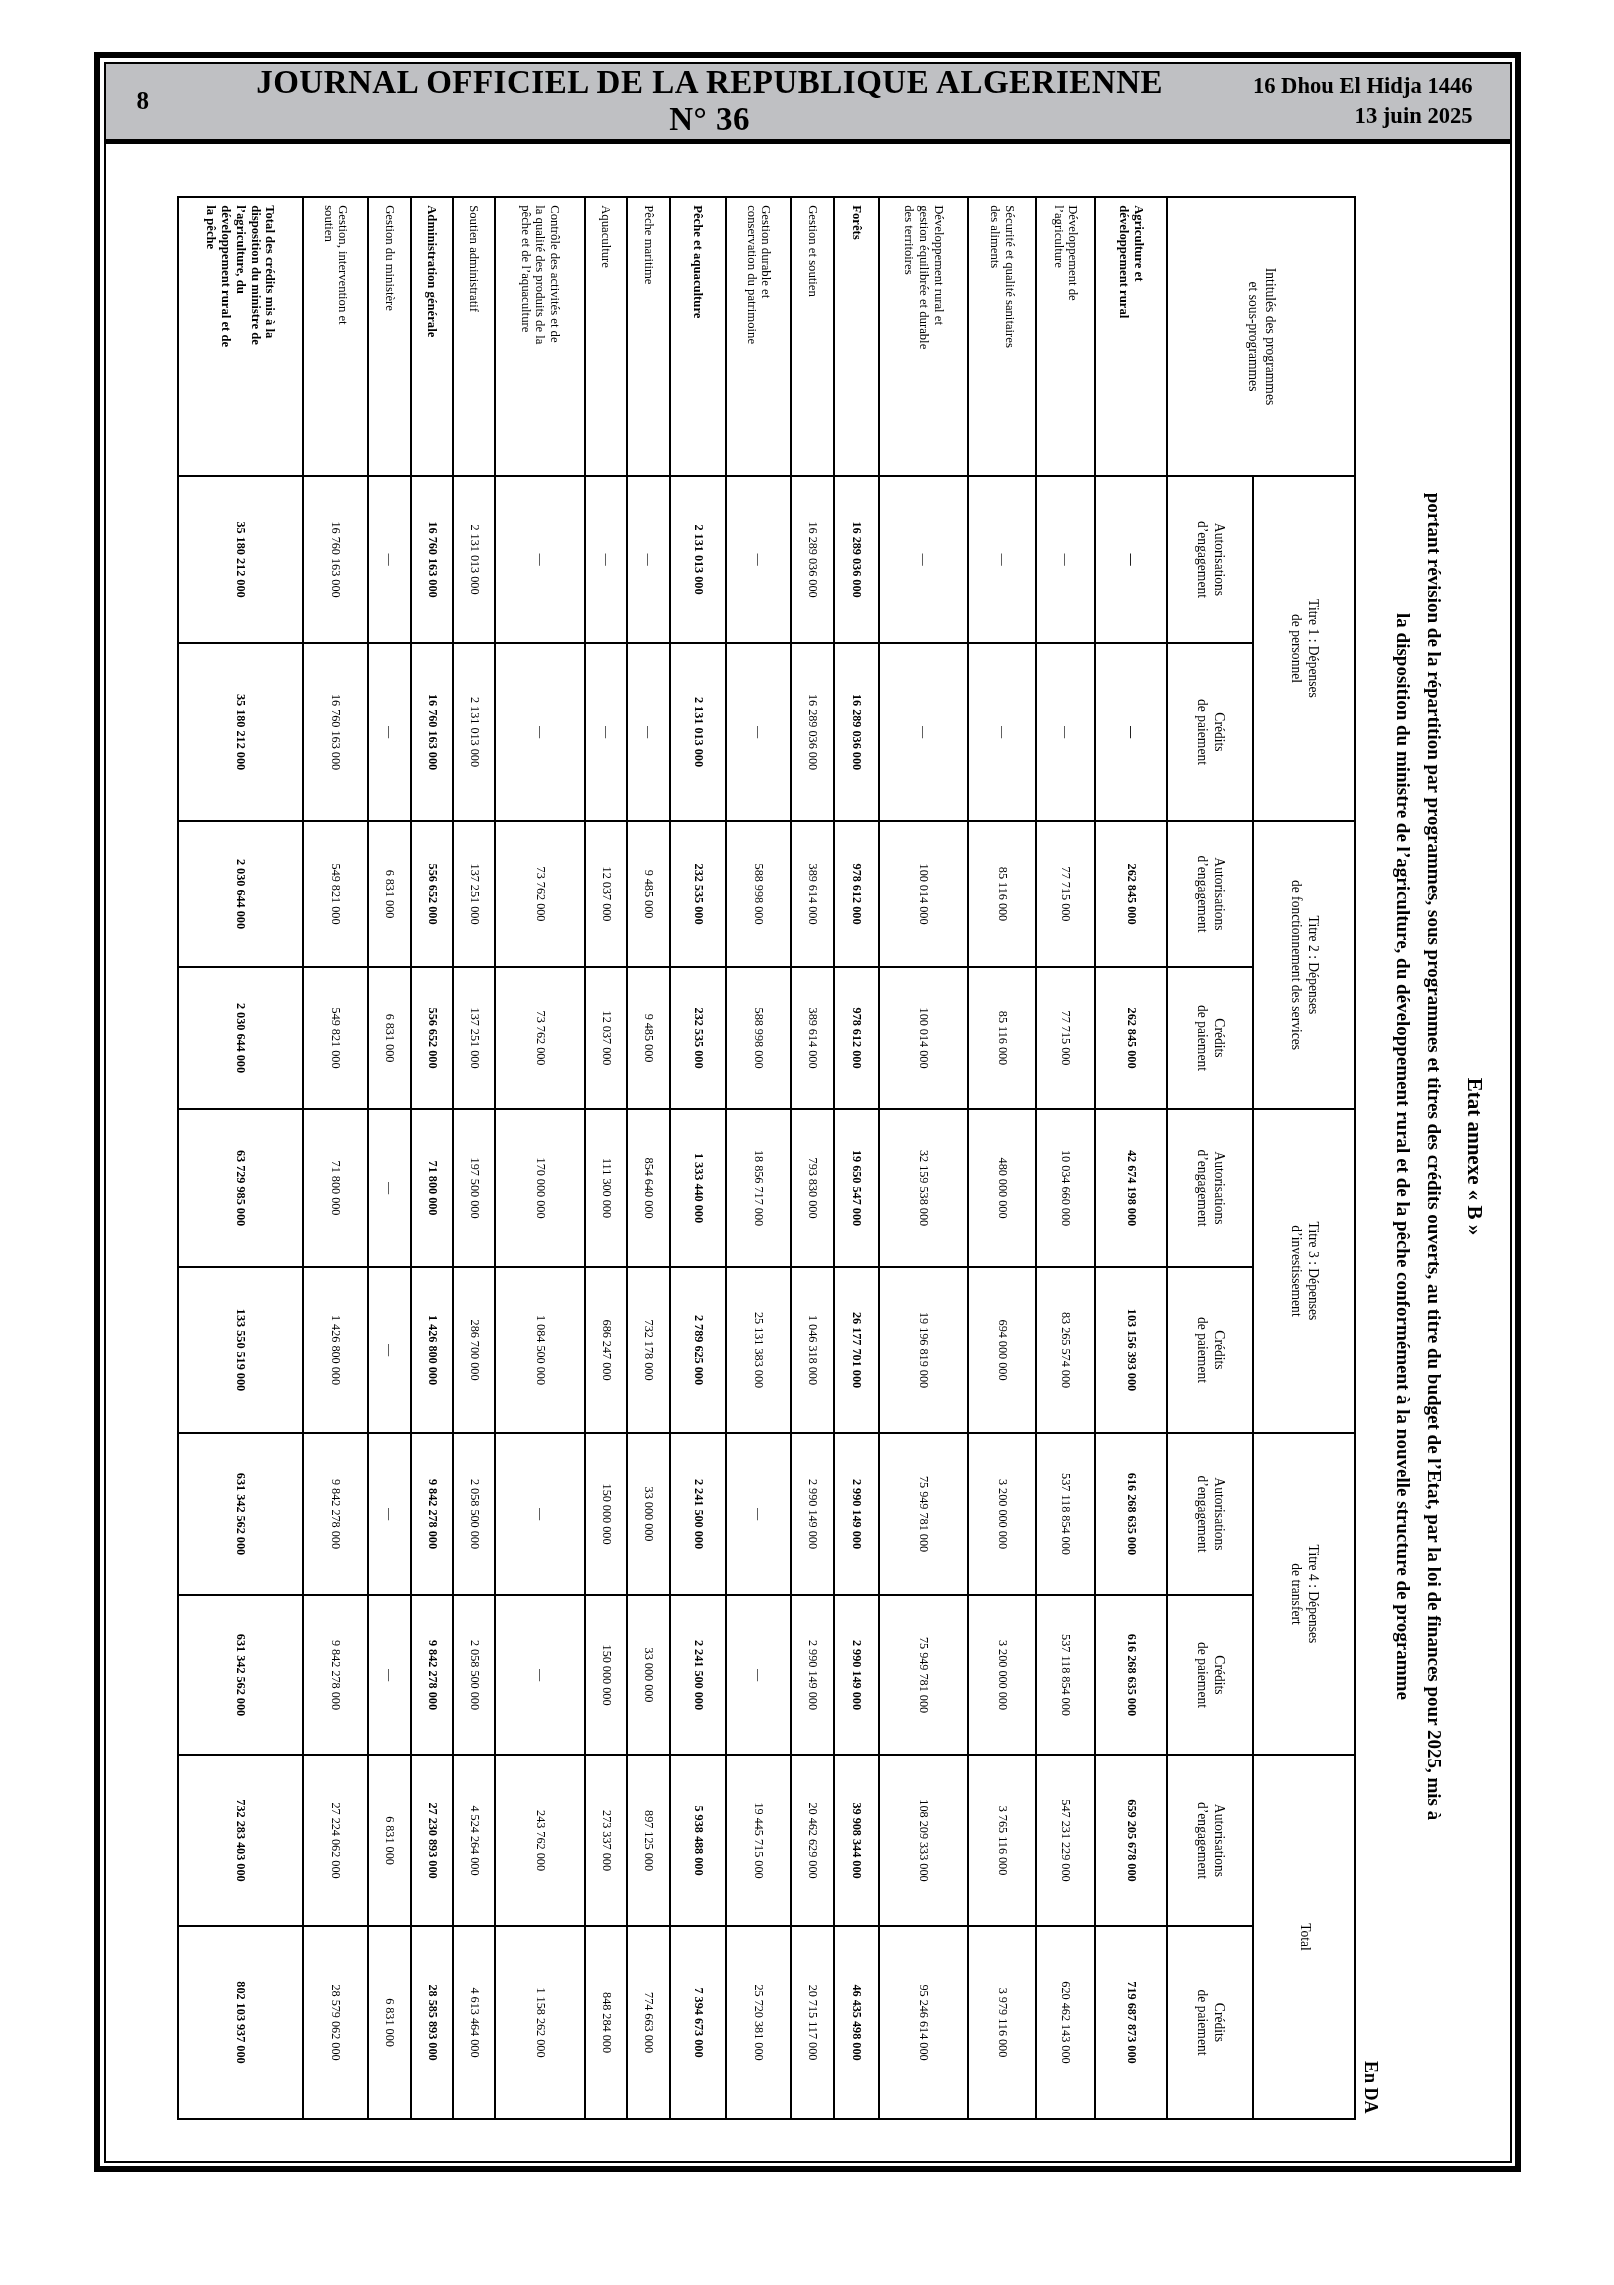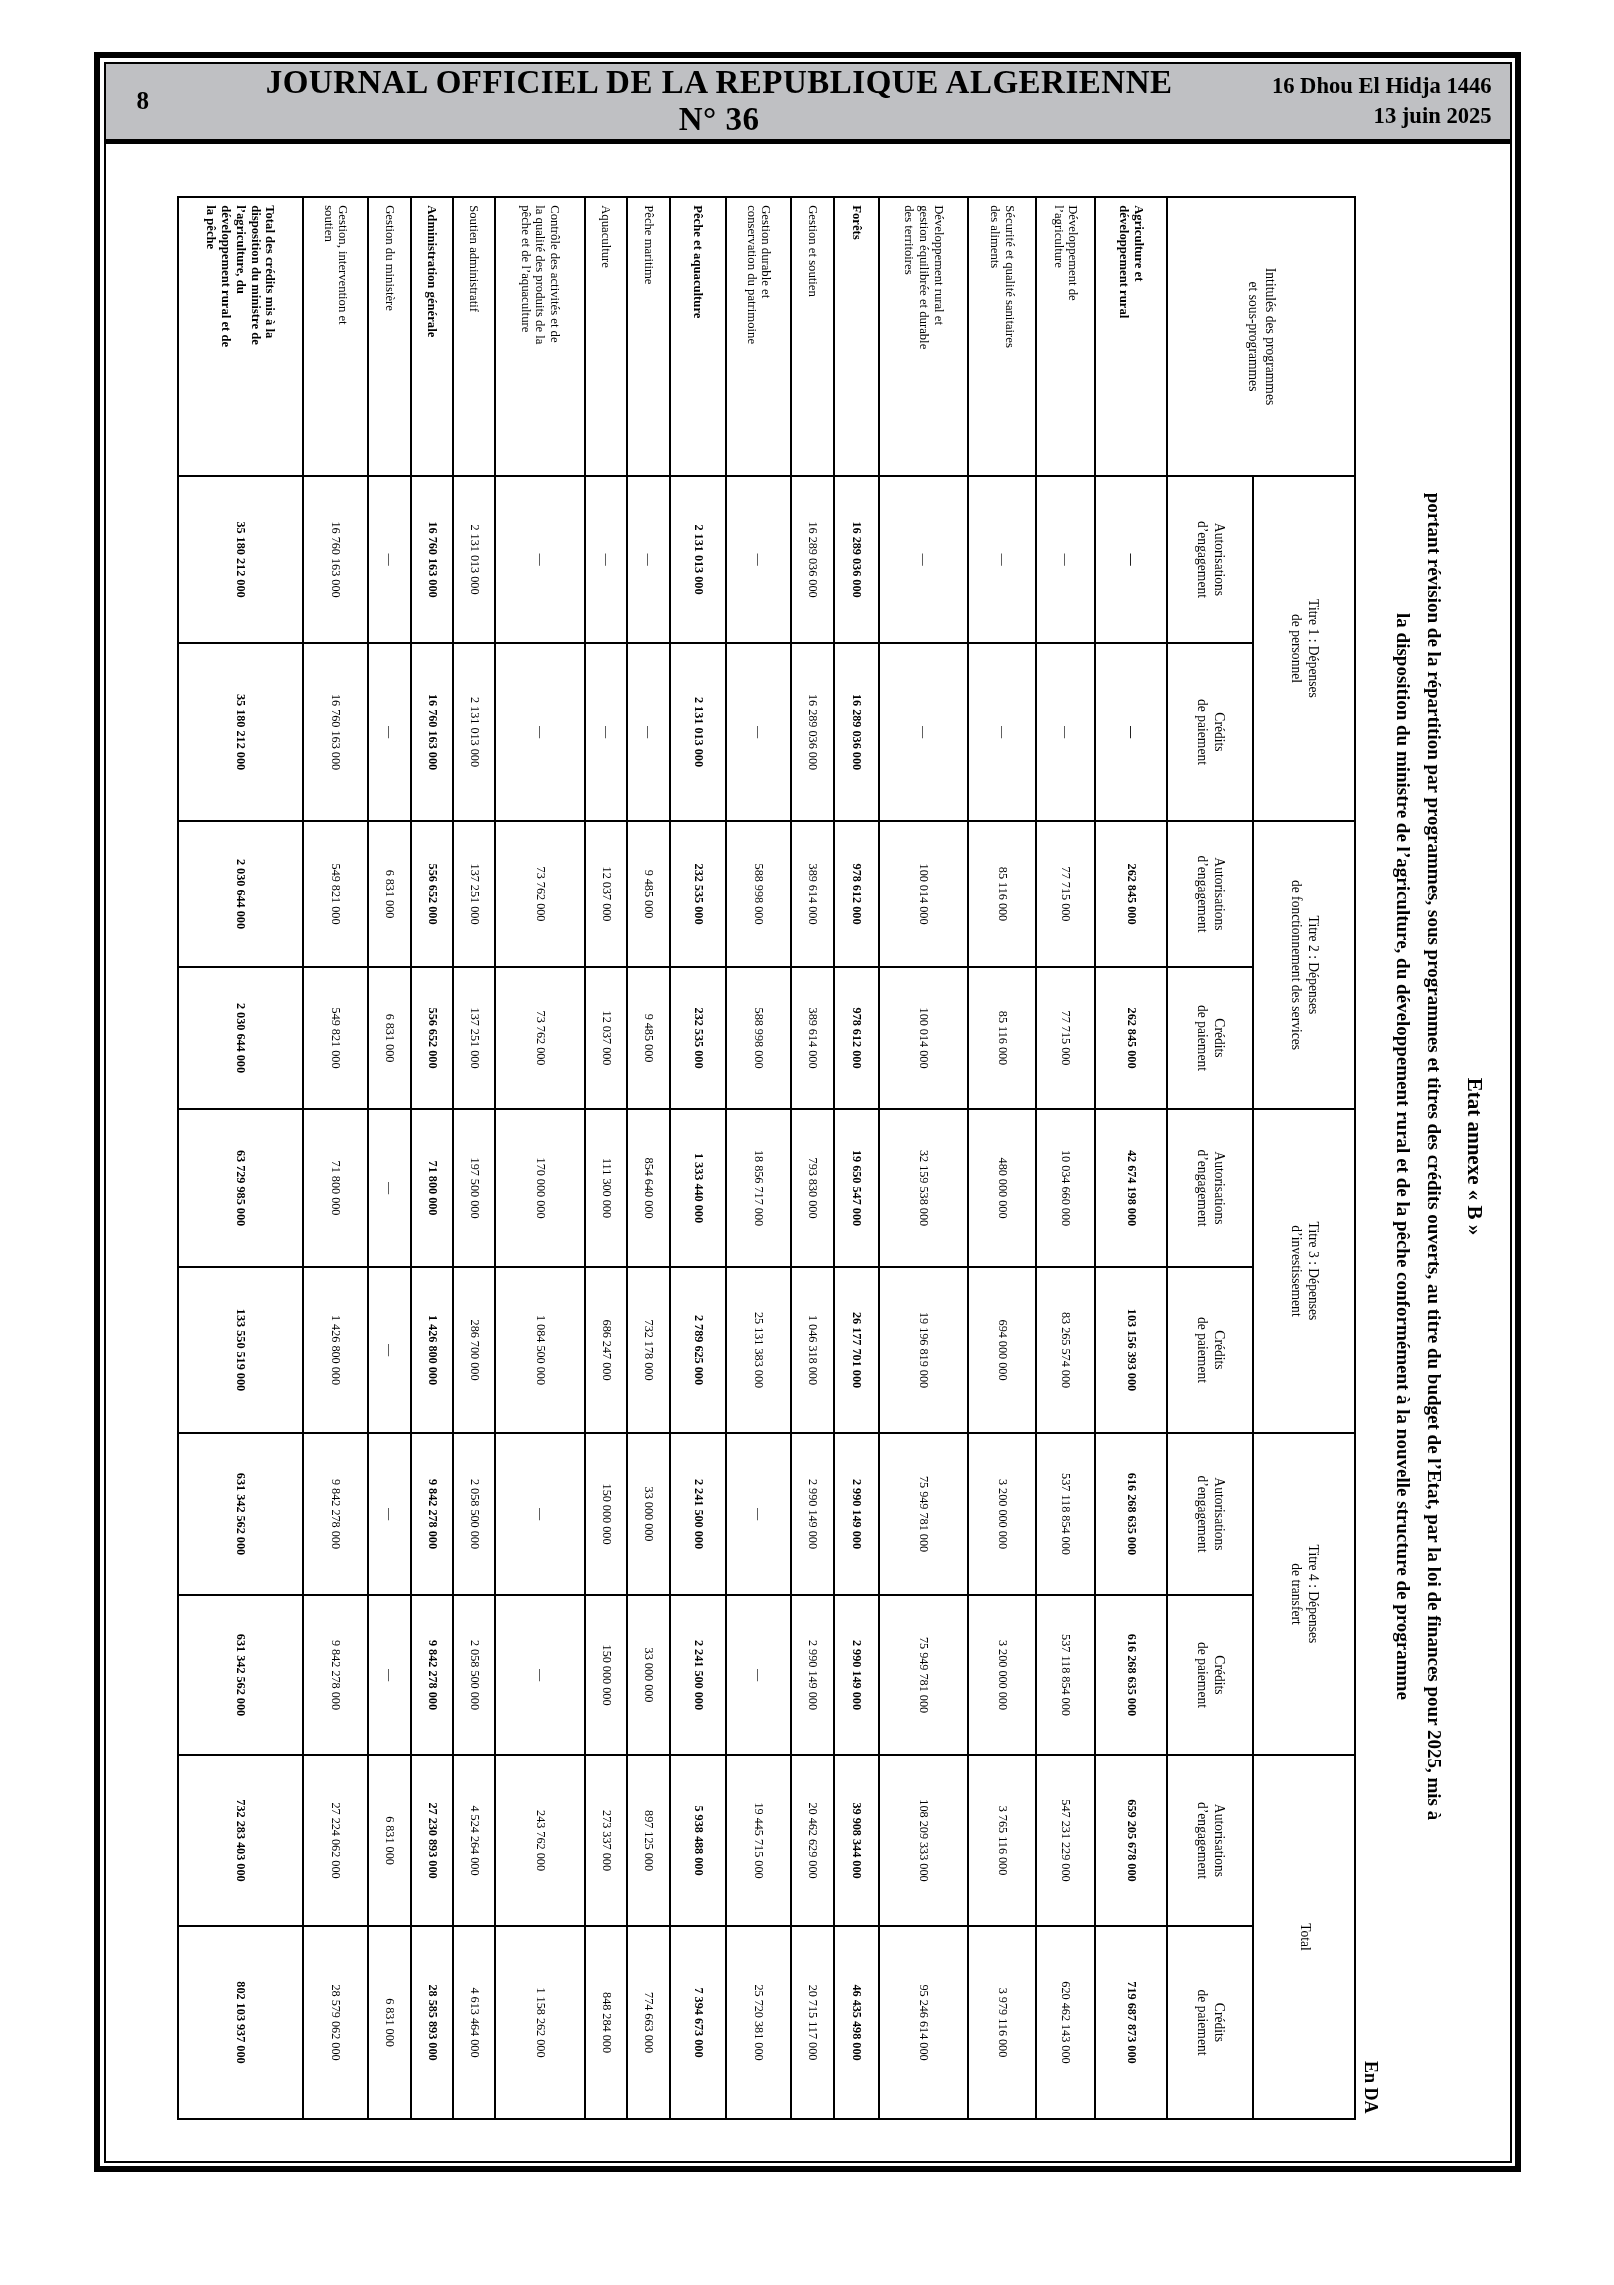--- a/index.html
+++ b/index.html
@@ -8,21 +8,21 @@
   
   .frame-outer{position:absolute;left:94px;top:52px;width:1408px;height:2101px;
     border:6.3px solid #000;padding:3.6px;box-sizing:content-box;}
   .frame-inner{width:100%;height:100%;border:2.7px solid #000;box-sizing:border-box;position:relative;background:#fff;}
 
   
   .masthead{position:absolute;left:0;top:0;width:100%;height:80px;background:#bfc0c3;
     border-bottom:5.4px solid #000;display:flex;align-items:center;box-sizing:border-box;}
   .mh-pagenum{font-size:25px;font-weight:bold;margin-left:31px;width:109px;}
   .mh-title{flex:1;text-align:center;font-size:33px;font-weight:bold;letter-spacing:0.5px;}
-  .mh-dates{width:299px;text-align:right;margin-right:18px;font-size:22.6px;font-weight:bold;line-height:1.35;}
+  .mh-dates{width:299px;text-align:right;margin-right:37px;font-size:22.6px;font-weight:bold;line-height:1.35;}
 
   
   .rotated{position:absolute;left:1511px;top:196px;width:1921px;height:1382px;
     transform:rotate(90deg);transform-origin:0 0;}
 
   .annex-heading{text-align:center;font-size:21px;font-weight:bold;margin:23.5px 0 12.7px 0;}
   .annex-intro{text-align:center;font-size:19px;font-weight:bold;line-height:31px;}
   .en-da{text-align:right;font-size:18px;font-weight:bold;margin:7.2px 3.6px 3.6px 0;}
 
   

